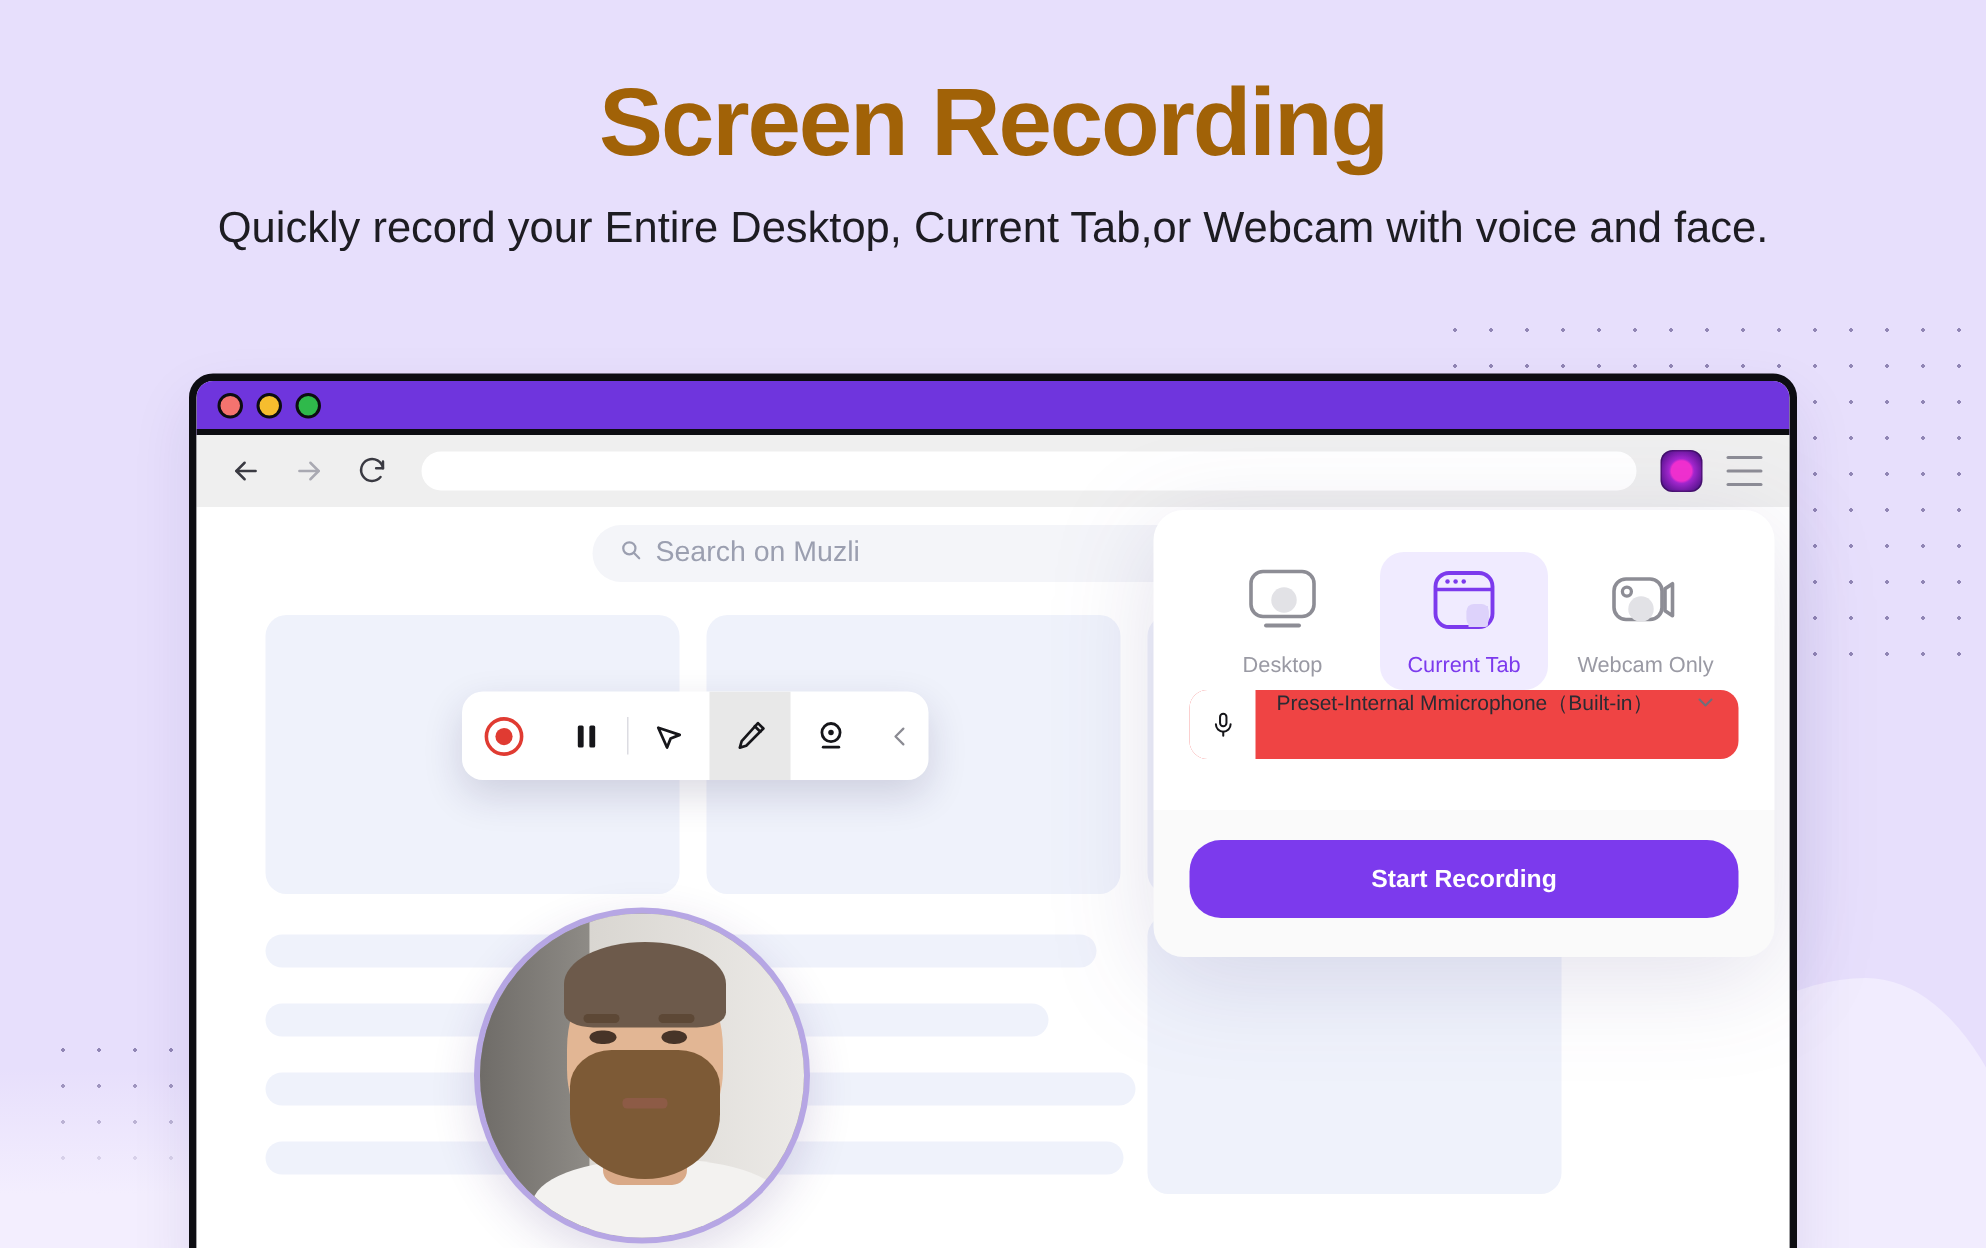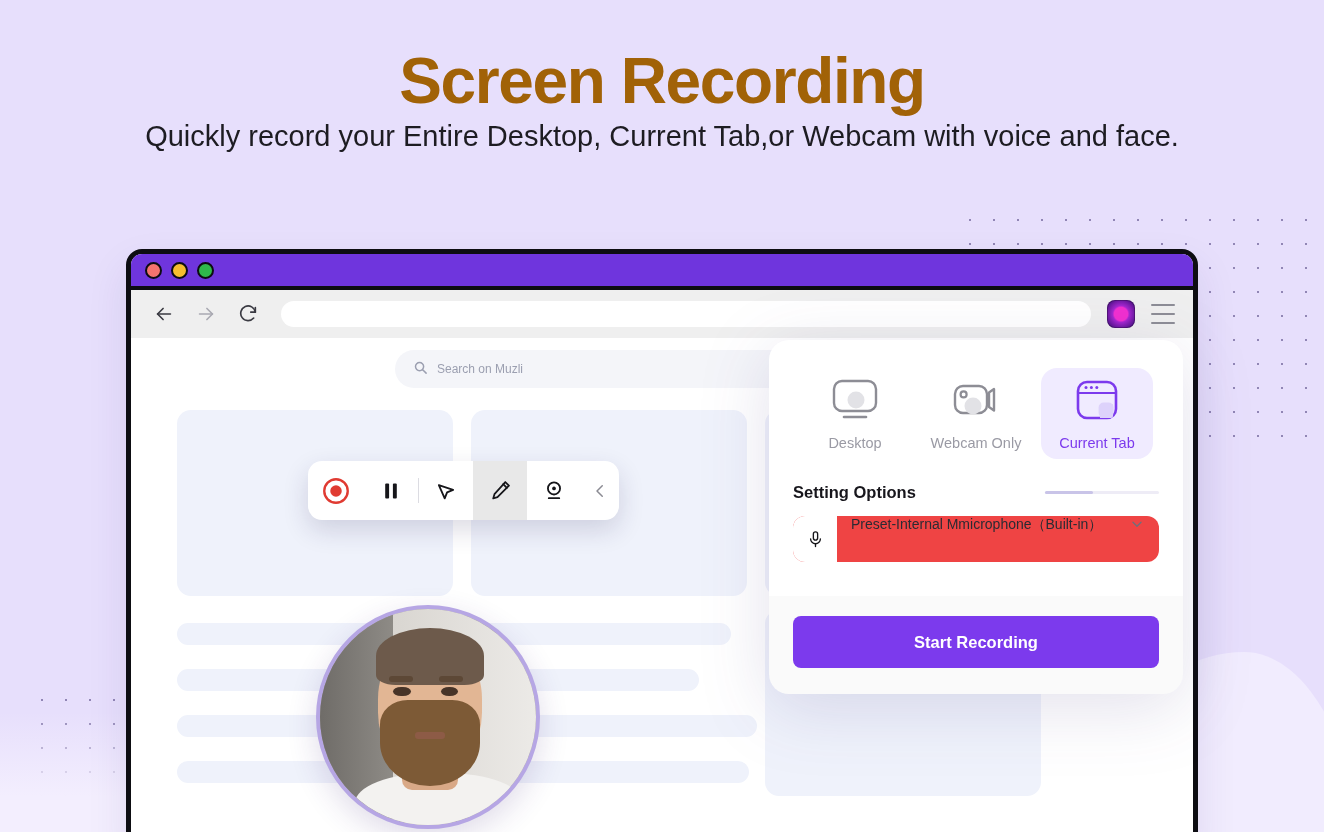--- a/index.html
+++ b/index.html
@@ -50,20 +50,21 @@
     z-index: 5;
   }
   #page-title {
     font-size: 64px;
     font-weight: 700;
     letter-spacing: -1.4px;
     color: #a16207;
     line-height: 1.1;
   }
   #page-subtitle {
+    margin-top: 16px;
     font-size: 29px;
     font-weight: 400;
     color: #1d1c22;
     line-height: 1.42;
     max-width: 1100px;
     margin-left: auto;
     margin-right: auto;
   }
 
   
@@ -145,21 +146,21 @@
     left: 264px; top: 12px;
     width: 396px; height: 38px;
     background: #f4f5f9;
     border-radius: 19px;
     display: flex;
     align-items: center;
     padding-left: 18px;
     gap: 9px;
   }
   #search-placeholder {
-    font-size: 12px;
+    font-size: 19px;
     color: #9b9fb0;
   }
 
   .content-card {
     position: absolute;
     background: #eff2fb;
     border-radius: 14px;
   }
   #card-1 { left: 46px;  top: 72px; width: 276px; height: 186px; }
   #card-2 { left: 340px; top: 72px; width: 276px; height: 186px; }
@@ -376,21 +377,21 @@
     overflow: hidden;
     text-overflow: ellipsis;
   }
   .device-chevron { color: #6f6f7a; flex: none; }
 
   #start-recording-button {
     width: 100%;
     height: 52px;
     background: #7c3aed;
     border: none;
-    border-radius: 8px;
+    border-radius: 21px;
     color: #fff;
     font-family: "Liberation Sans", sans-serif;
     font-size: 16.5px;
     font-weight: 700;
     cursor: pointer;
   }
 </style>
 </head>
 <body>
 
@@ -538,55 +539,49 @@
         <span>
           <svg width="50" height="44" viewBox="0 0 50 44" fill="none">
             <rect x="4" y="3" width="42" height="30" rx="8" stroke="#8d8d95" stroke-width="2.4"></rect>
             <circle cx="26" cy="22" r="8.5" fill="#e2e2e6"></circle>
             <path d="M14 39h22" stroke="#8d8d95" stroke-width="2.6" stroke-linecap="round"></path>
           </svg>
         </span>
         <span class="mode-label">Desktop</span>
       </div>
 
-      <div class="mode-tab">
-        <span>
-          <svg width="50" height="44" viewBox="0 0 50 44" fill="none">
-            <rect x="4" y="8" width="32" height="27" rx="8" stroke="#8d8d95" stroke-width="2.4"></rect>
-            <circle cx="22" cy="28" r="8.5" fill="#e2e2e6"></circle>
-            <circle cx="12.6" cy="16.4" r="3" stroke="#8d8d95" stroke-width="2.2"></circle>
-            <path d="M38 14.5l5-3.4v21.4l-5-3.4z" stroke="#8d8d95" stroke-width="2.4" stroke-linejoin="round"></path>
-          </svg>
-        </span>
-        <span class="mode-label">Webcam Only</span>
-      </div>
-
       <div class="mode-tab selected">
         <span>
           <svg width="50" height="44" viewBox="0 0 50 44" fill="none">
             <rect x="6" y="4" width="38" height="36" rx="9" stroke="#7c3aed" stroke-width="2.6"></rect>
             <path d="M6 15h38" stroke="#7c3aed" stroke-width="2.2"></path>
             <circle cx="14" cy="9.6" r="1.5" fill="#7c3aed"></circle>
             <circle cx="19.4" cy="9.6" r="1.5" fill="#7c3aed"></circle>
             <circle cx="24.8" cy="9.6" r="1.5" fill="#7c3aed"></circle>
             <path d="M28 26h13v12a2 2 0 0 1-2 2H28z" fill="#ddd2fb"></path>
             <rect x="26.6" y="24.6" width="15" height="15" rx="5" fill="#ddd2fb"></rect>
           </svg>
         </span>
         <span class="mode-label">Current Tab</span>
       </div>
 
+      <div class="mode-tab">
+        <span>
+          <svg width="50" height="44" viewBox="0 0 50 44" fill="none">
+            <rect x="4" y="8" width="32" height="27" rx="8" stroke="#8d8d95" stroke-width="2.4"></rect>
+            <circle cx="22" cy="28" r="8.5" fill="#e2e2e6"></circle>
+            <circle cx="12.6" cy="16.4" r="3" stroke="#8d8d95" stroke-width="2.2"></circle>
+            <path d="M38 14.5l5-3.4v21.4l-5-3.4z" stroke="#8d8d95" stroke-width="2.4" stroke-linejoin="round"></path>
+          </svg>
+        </span>
+        <span class="mode-label">Webcam Only</span>
+      </div>
+
     </div>
 
-    <div id="setting-options-row">
-      <span id="setting-options-title">Setting Options</span>
-      <span id="setting-slider">
-        <span id="setting-slider-fill"></span>
-      </span>
-    </div>
 
     <div class="device-row">
       <span class="device-icon-box">
         <svg width="19" height="19" viewBox="0 0 24 24" fill="none" stroke="#16161a" stroke-width="1.7" stroke-linecap="round">
           <rect x="9.3" y="2.4" width="5.4" height="10.4" rx="2.7"></rect>
           <path d="M5.8 11.2a6.2 6.2 0 0 0 12.4 0"></path>
           <path d="M12 17.4v3.4"></path>
         </svg>
       </span>
       <span class="device-label">Preset-Internal Mmicrophone（Built-in）</span>

